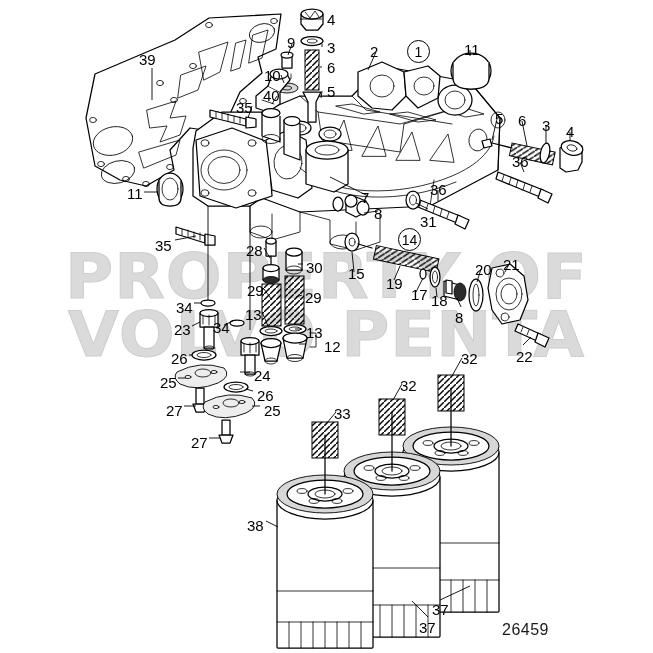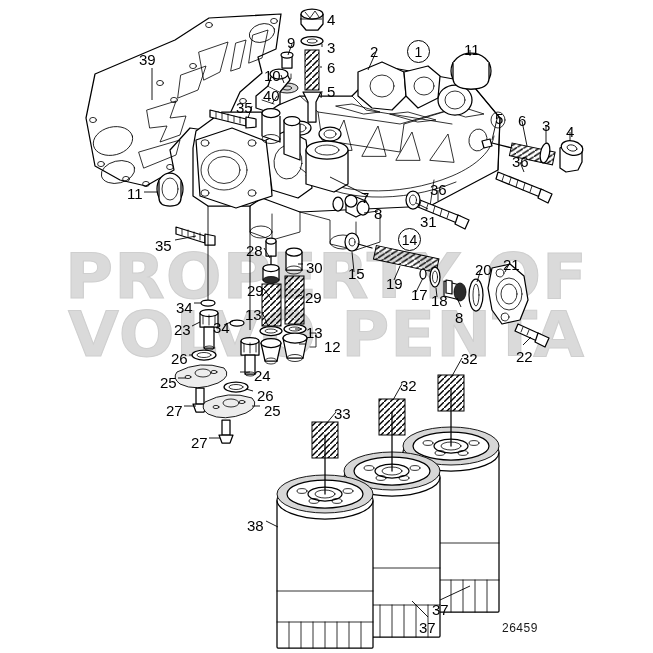--- a/index.html
+++ b/index.html
@@ -59,21 +59,21 @@
     border: 1.6px solid #000;
     border-radius: 50%;
     text-align: center;
     line-height: 22px;
     font-size: 14px;
     box-sizing: border-box;
   }
   .docnum {
     position: absolute;
     font-family: "Liberation Sans", sans-serif;
-    font-size: 12px;
+    font-size: 16px;
     letter-spacing: 0.5px;
     color: #1a1a1a;
   }
 </style>
 </head>
 <body>
 
 <div id="page">
 
   <div class="watermark">

